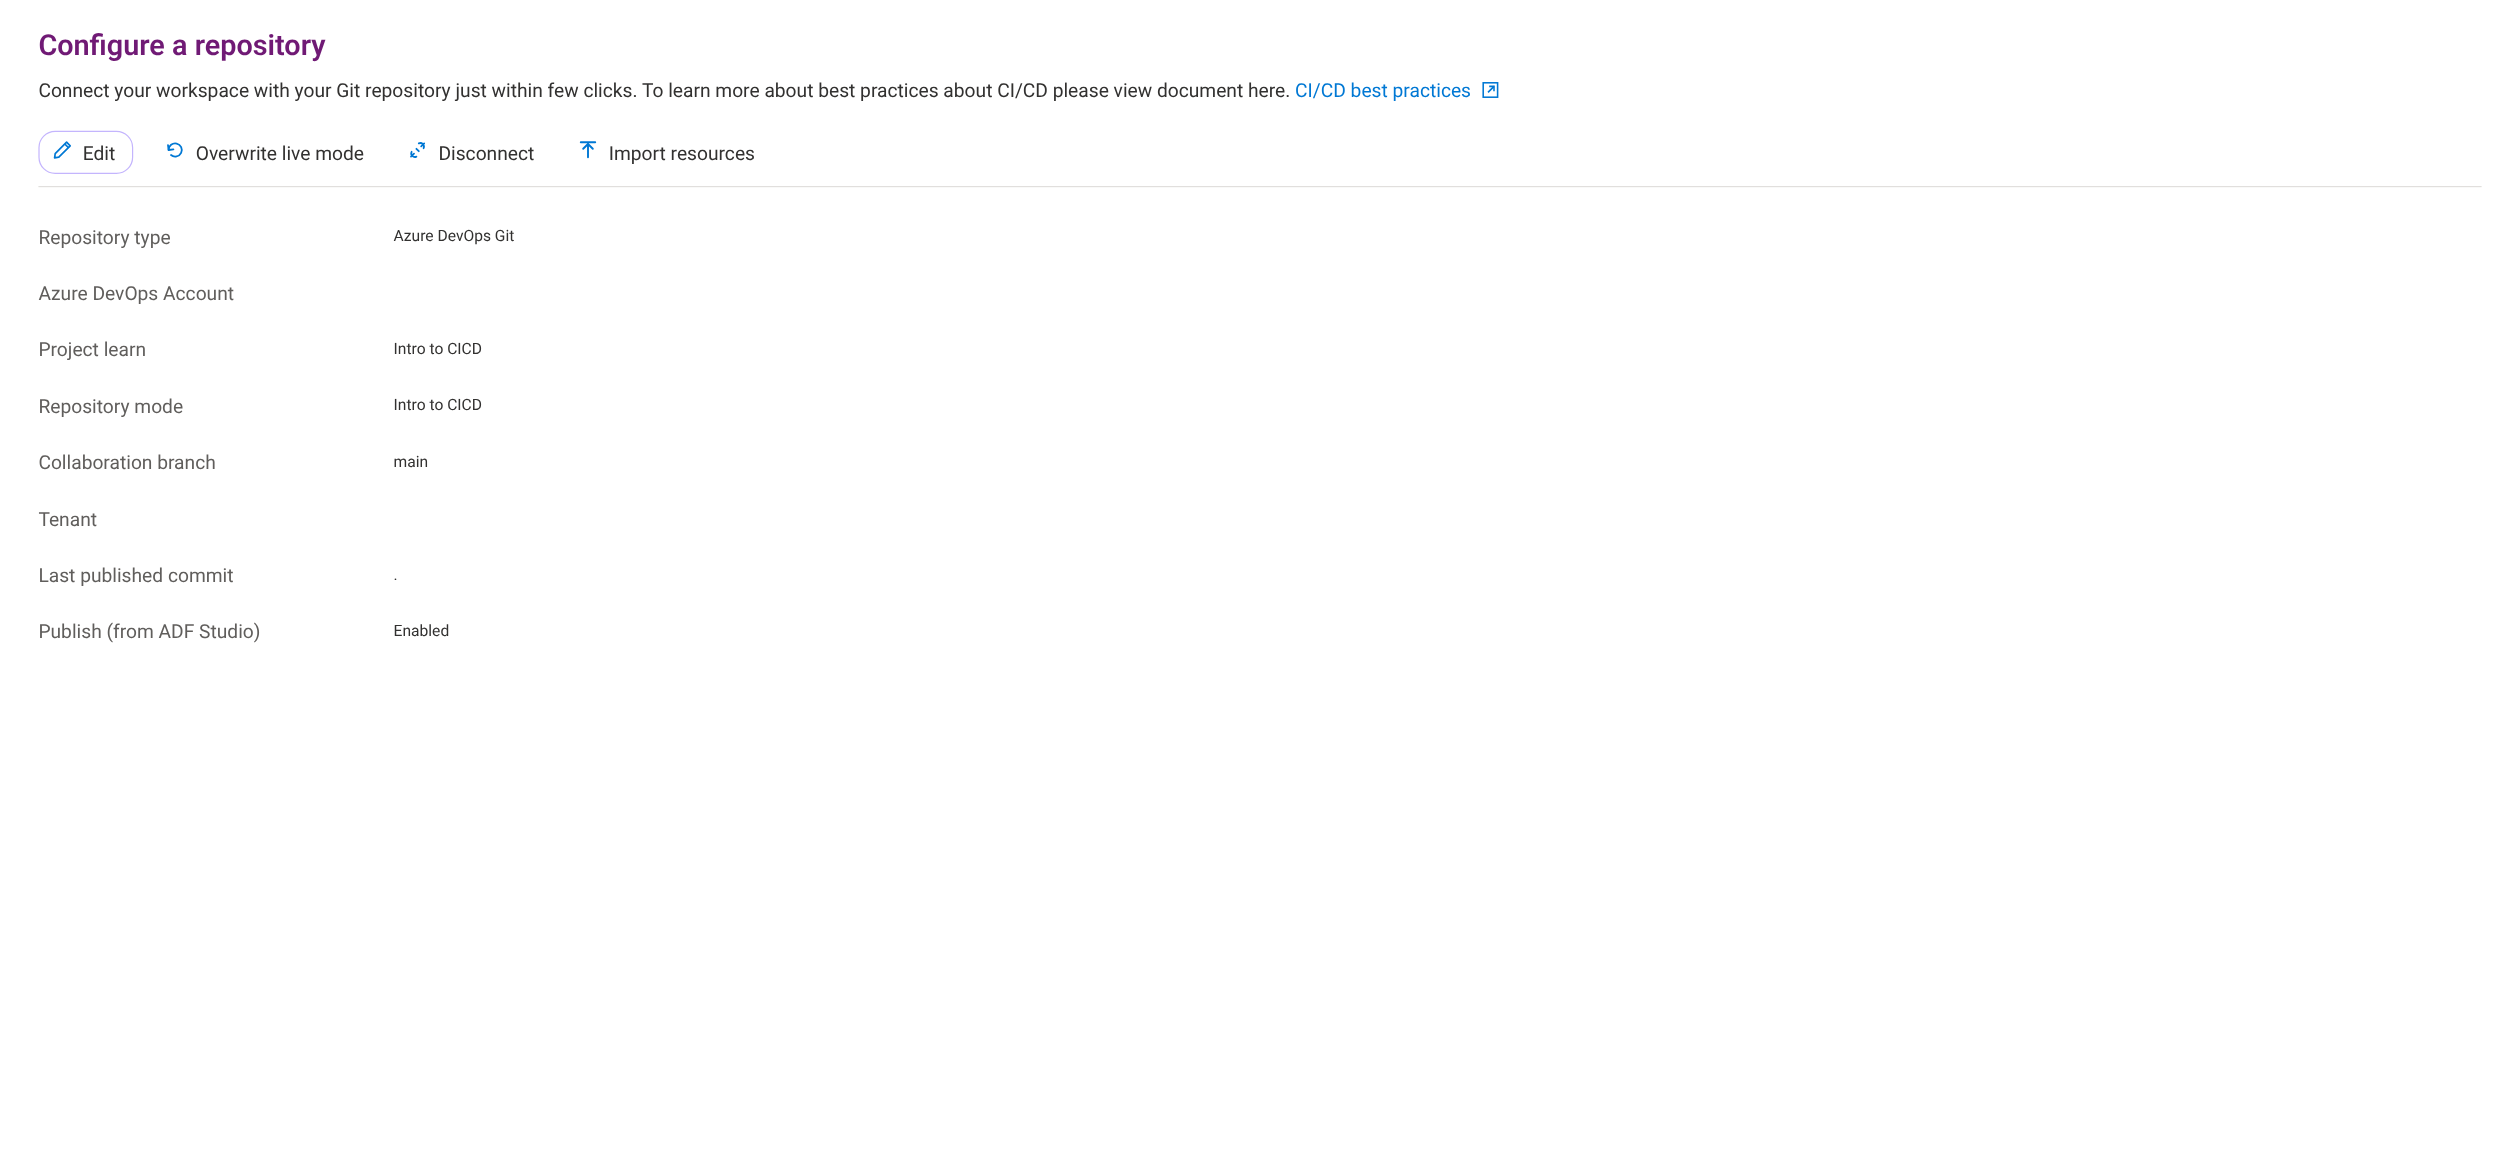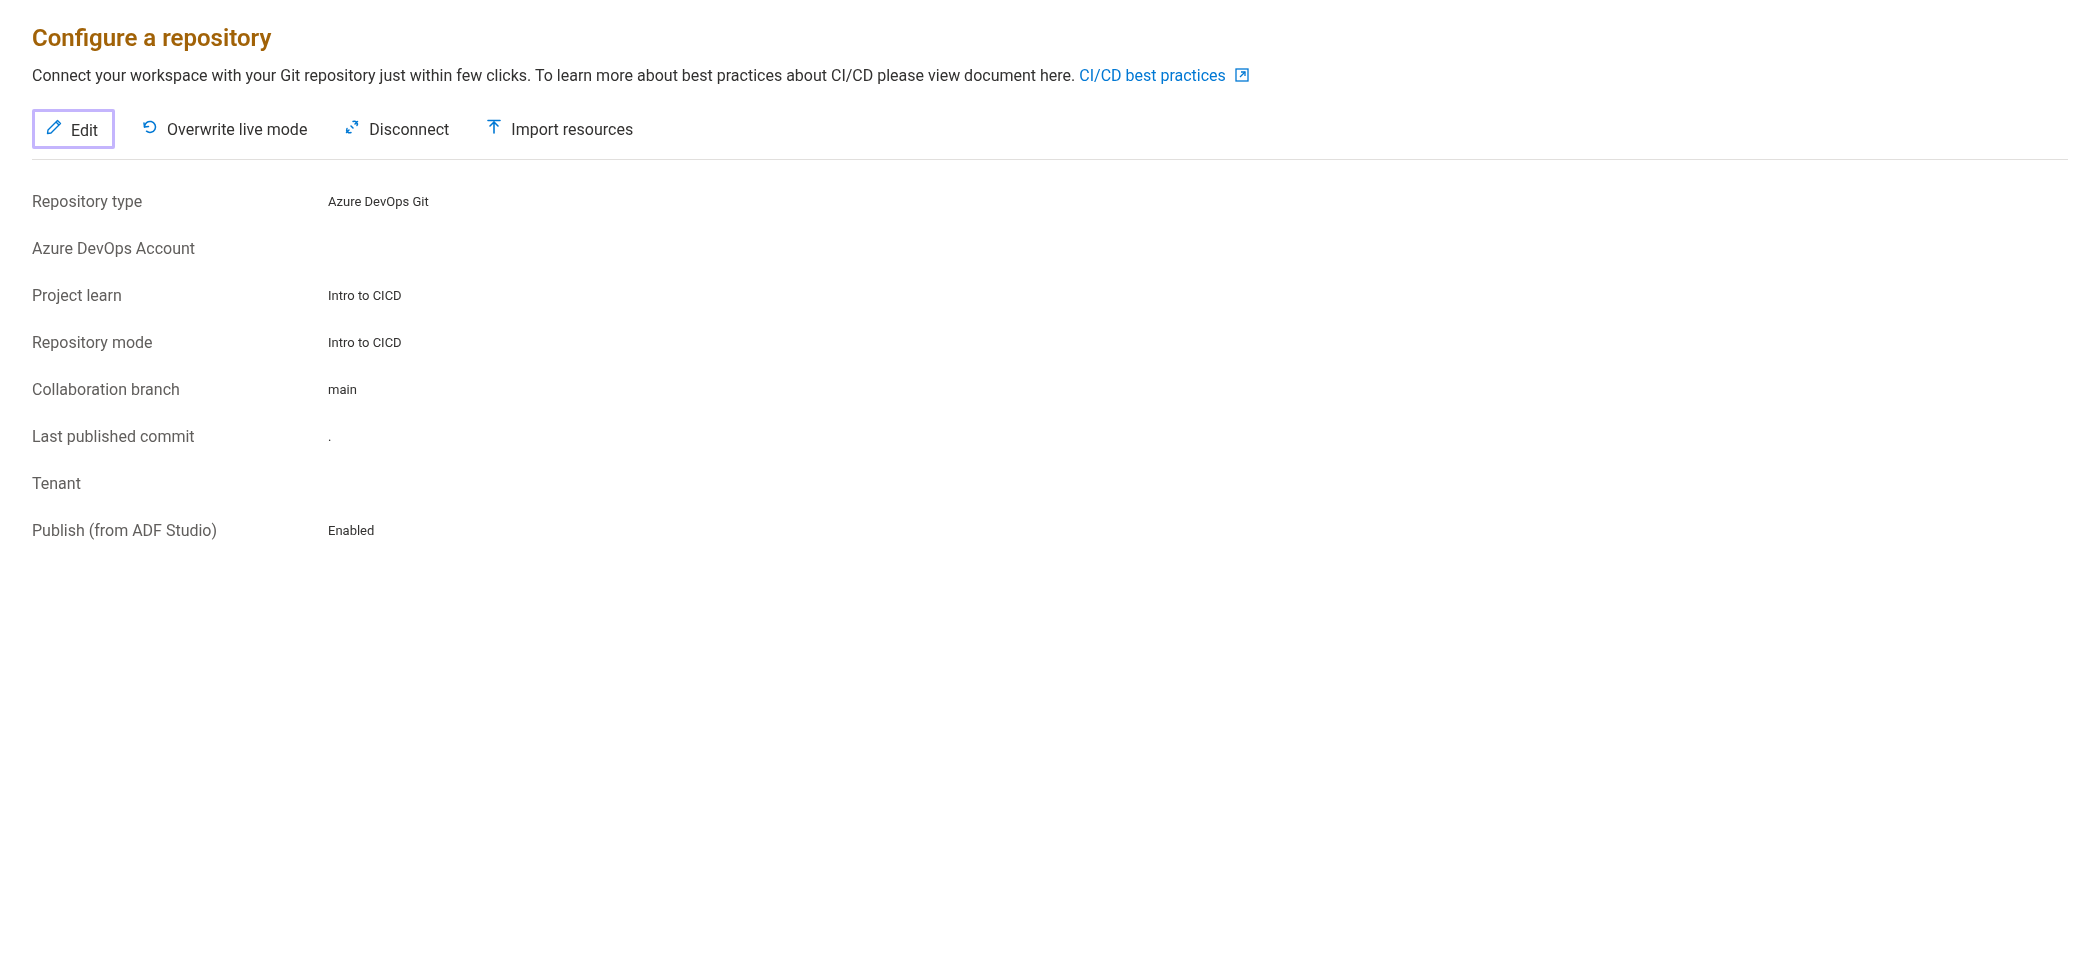--- a/index.html
+++ b/index.html
@@ -10,21 +10,21 @@
     body {
       font-family: "Segoe UI", -apple-system, BlinkMacSystemFont, Roboto, "Helvetica Neue", sans-serif;
       font-size: 14px;
       color: #323130;
       background: #ffffff;
       padding: 24px 32px;
     }
     .page-title {
       font-size: 24px;
       font-weight: 600;
-      color: #a16207;
+      color: #701a75;
       margin-bottom: 14px;
     }
     .description {
       font-size: 16px;
       color: #323130;
       margin-bottom: 22px;
     }
     .description a {
       color: #0078d4;
       text-decoration: none;
@@ -48,24 +48,23 @@
       gap: 8px;
       background: none;
       border: none;
       font-family: inherit;
       font-size: 16px;
       color: #323130;
       cursor: pointer;
       padding: 6px 10px;
     }
     .toolbar-btn.highlighted {
-      border: 3px solid #c4b5fd;
-      border-radius: 2px;
+      border: 1px solid #c4b5fd;
+      border-radius: 14px;
       padding: 6px 14px 6px 10px;
-      align-items: flex-end;
     }
     .toolbar-btn svg {
       flex-shrink: 0;
     }
     .details {
       width: 100%;
     }
     .detail-row {
       display: flex;
       align-items: center;
@@ -161,24 +160,24 @@
   </div>
   <div class="detail-row">
     <div class="detail-label">Repository mode</div>
     <div class="detail-value">Intro to CICD</div>
   </div>
   <div class="detail-row">
     <div class="detail-label">Collaboration branch</div>
     <div class="detail-value">main</div>
   </div>
   <div class="detail-row">
+    <div class="detail-label">Tenant</div>
+    <div class="detail-value"></div>
+  </div>
+  <div class="detail-row">
     <div class="detail-label">Last published commit</div>
     <div class="detail-value">.</div>
-  </div>
-  <div class="detail-row">
-    <div class="detail-label">Tenant</div>
-    <div class="detail-value"></div>
   </div>
   <div class="detail-row">
     <div class="detail-label">Publish (from ADF Studio)</div>
     <div class="detail-value">Enabled</div>
   </div>
 </div>
 
 </body></html>

